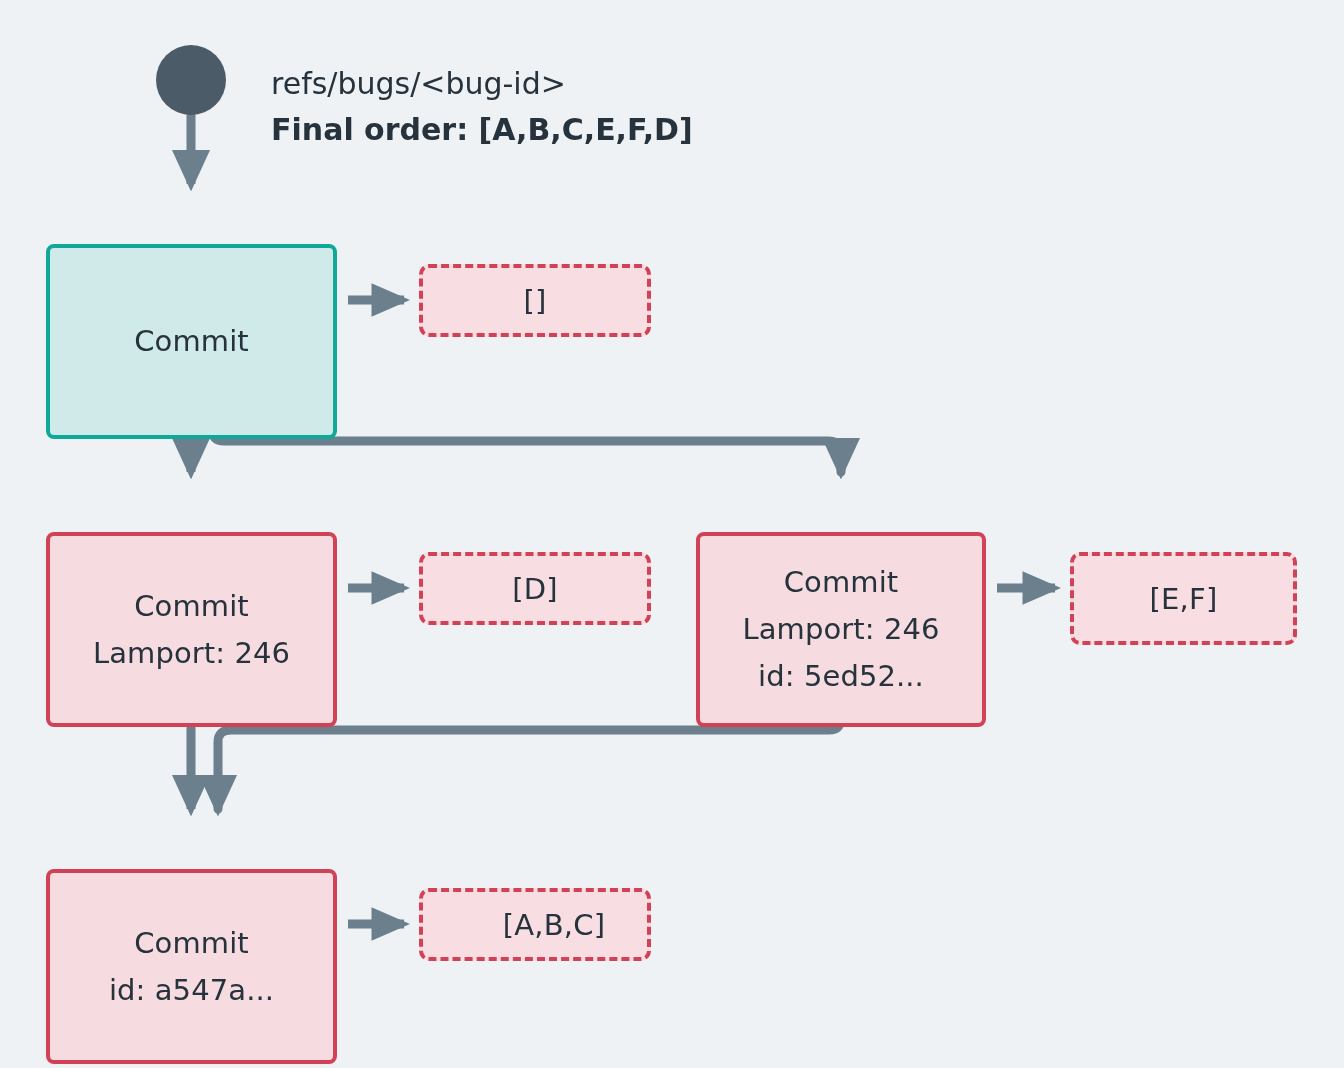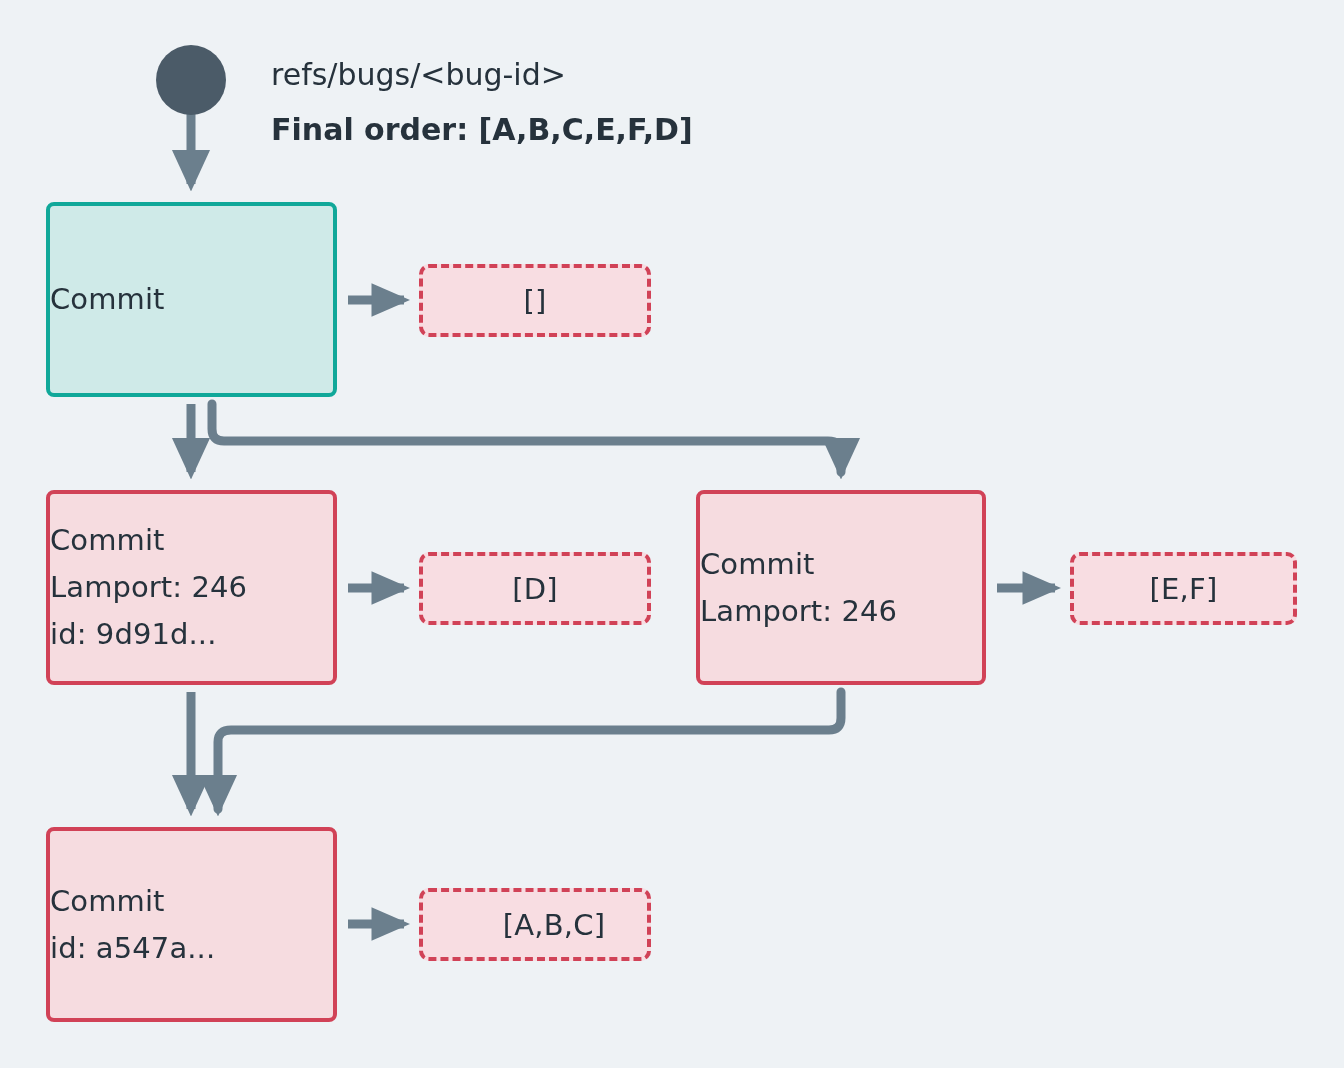--- a/index.html
+++ b/index.html
@@ -26,26 +26,27 @@
     width: 1344px;
     height: 1068px;
     pointer-events: none;
   }
   .node {
     position: absolute;
     box-sizing: border-box;
     border-radius: 8px;
     display: flex;
     flex-direction: column;
-    align-items: flex-start;
+    align-items: center;
     justify-content: center;
     font-size: 29px;
     line-height: 1.62;
     letter-spacing: 0.1px;
     color: #26323c;
+    margin-top: 42px;
   }
   .node.commit-head {
     background: #cfeae8;
     border: 4px solid #10a899;
   }
   .node.commit-normal {
     background: #f6dce0;
     border: 4px solid #d14257;
   }
   .node .line {
@@ -69,21 +70,21 @@
     border-radius: 50%;
     background: #4b5b68;
   }
   .header-text {
     position: absolute;
     white-space: nowrap;
     color: #26323c;
   }
   #ref-label {
     left: 271px;
-    top: 57px;
+    top: 66px;
     font-size: 30px;
   }
   #final-order-label {
     left: 271px;
     top: 112px;
     font-size: 30px;
     font-weight: bold;
   }
 </style>
 </head>
@@ -123,31 +124,31 @@
 
   <div class="header-text" id="final-order-label">Final order: [A,B,C,E,F,D]</div>
 
   <div class="node commit-head" style="left:46px; top:202px; width:291px; height:195px;">
     <div class="line">Commit</div>
   </div>
 
   <div class="node commit-normal" style="left:46px; top:490px; width:291px; height:195px;">
     <div class="line">Commit</div>
     <div class="line">Lamport: 246</div>
-    <div class="line">id: 9d91d...</div>
   </div>
 
   <div class="node commit-normal" style="left:696px; top:490px; width:290px; height:195px;">
     <div class="line">Commit</div>
     <div class="line">Lamport: 246</div>
+    <div class="line">id: 5ed52...</div>
   </div>
 
   <div class="node commit-normal" style="left:46px; top:827px; width:291px; height:195px;">
     <div class="line">Commit</div>
     <div class="line">id: a547a...</div>
   </div>
 
   <div class="chip" style="left:419px; top:264px; width:232px; height:73px;">[]</div>
   <div class="chip" style="left:419px; top:552px; width:232px; height:73px;">[D]</div>
-  <div class="chip" style="left:1070px; top:552px; width:227px; height:73px;">[E,F]</div>
+  <div class="chip" style="left:1070px; top:552px; width:227px; height:93px;">[E,F]</div>
   <div class="chip" style="left:419px; top:888px; width:232px; height:73px;padding-left:38px;">[A,B,C]</div>
 
 </div>
 
 </body></html>

